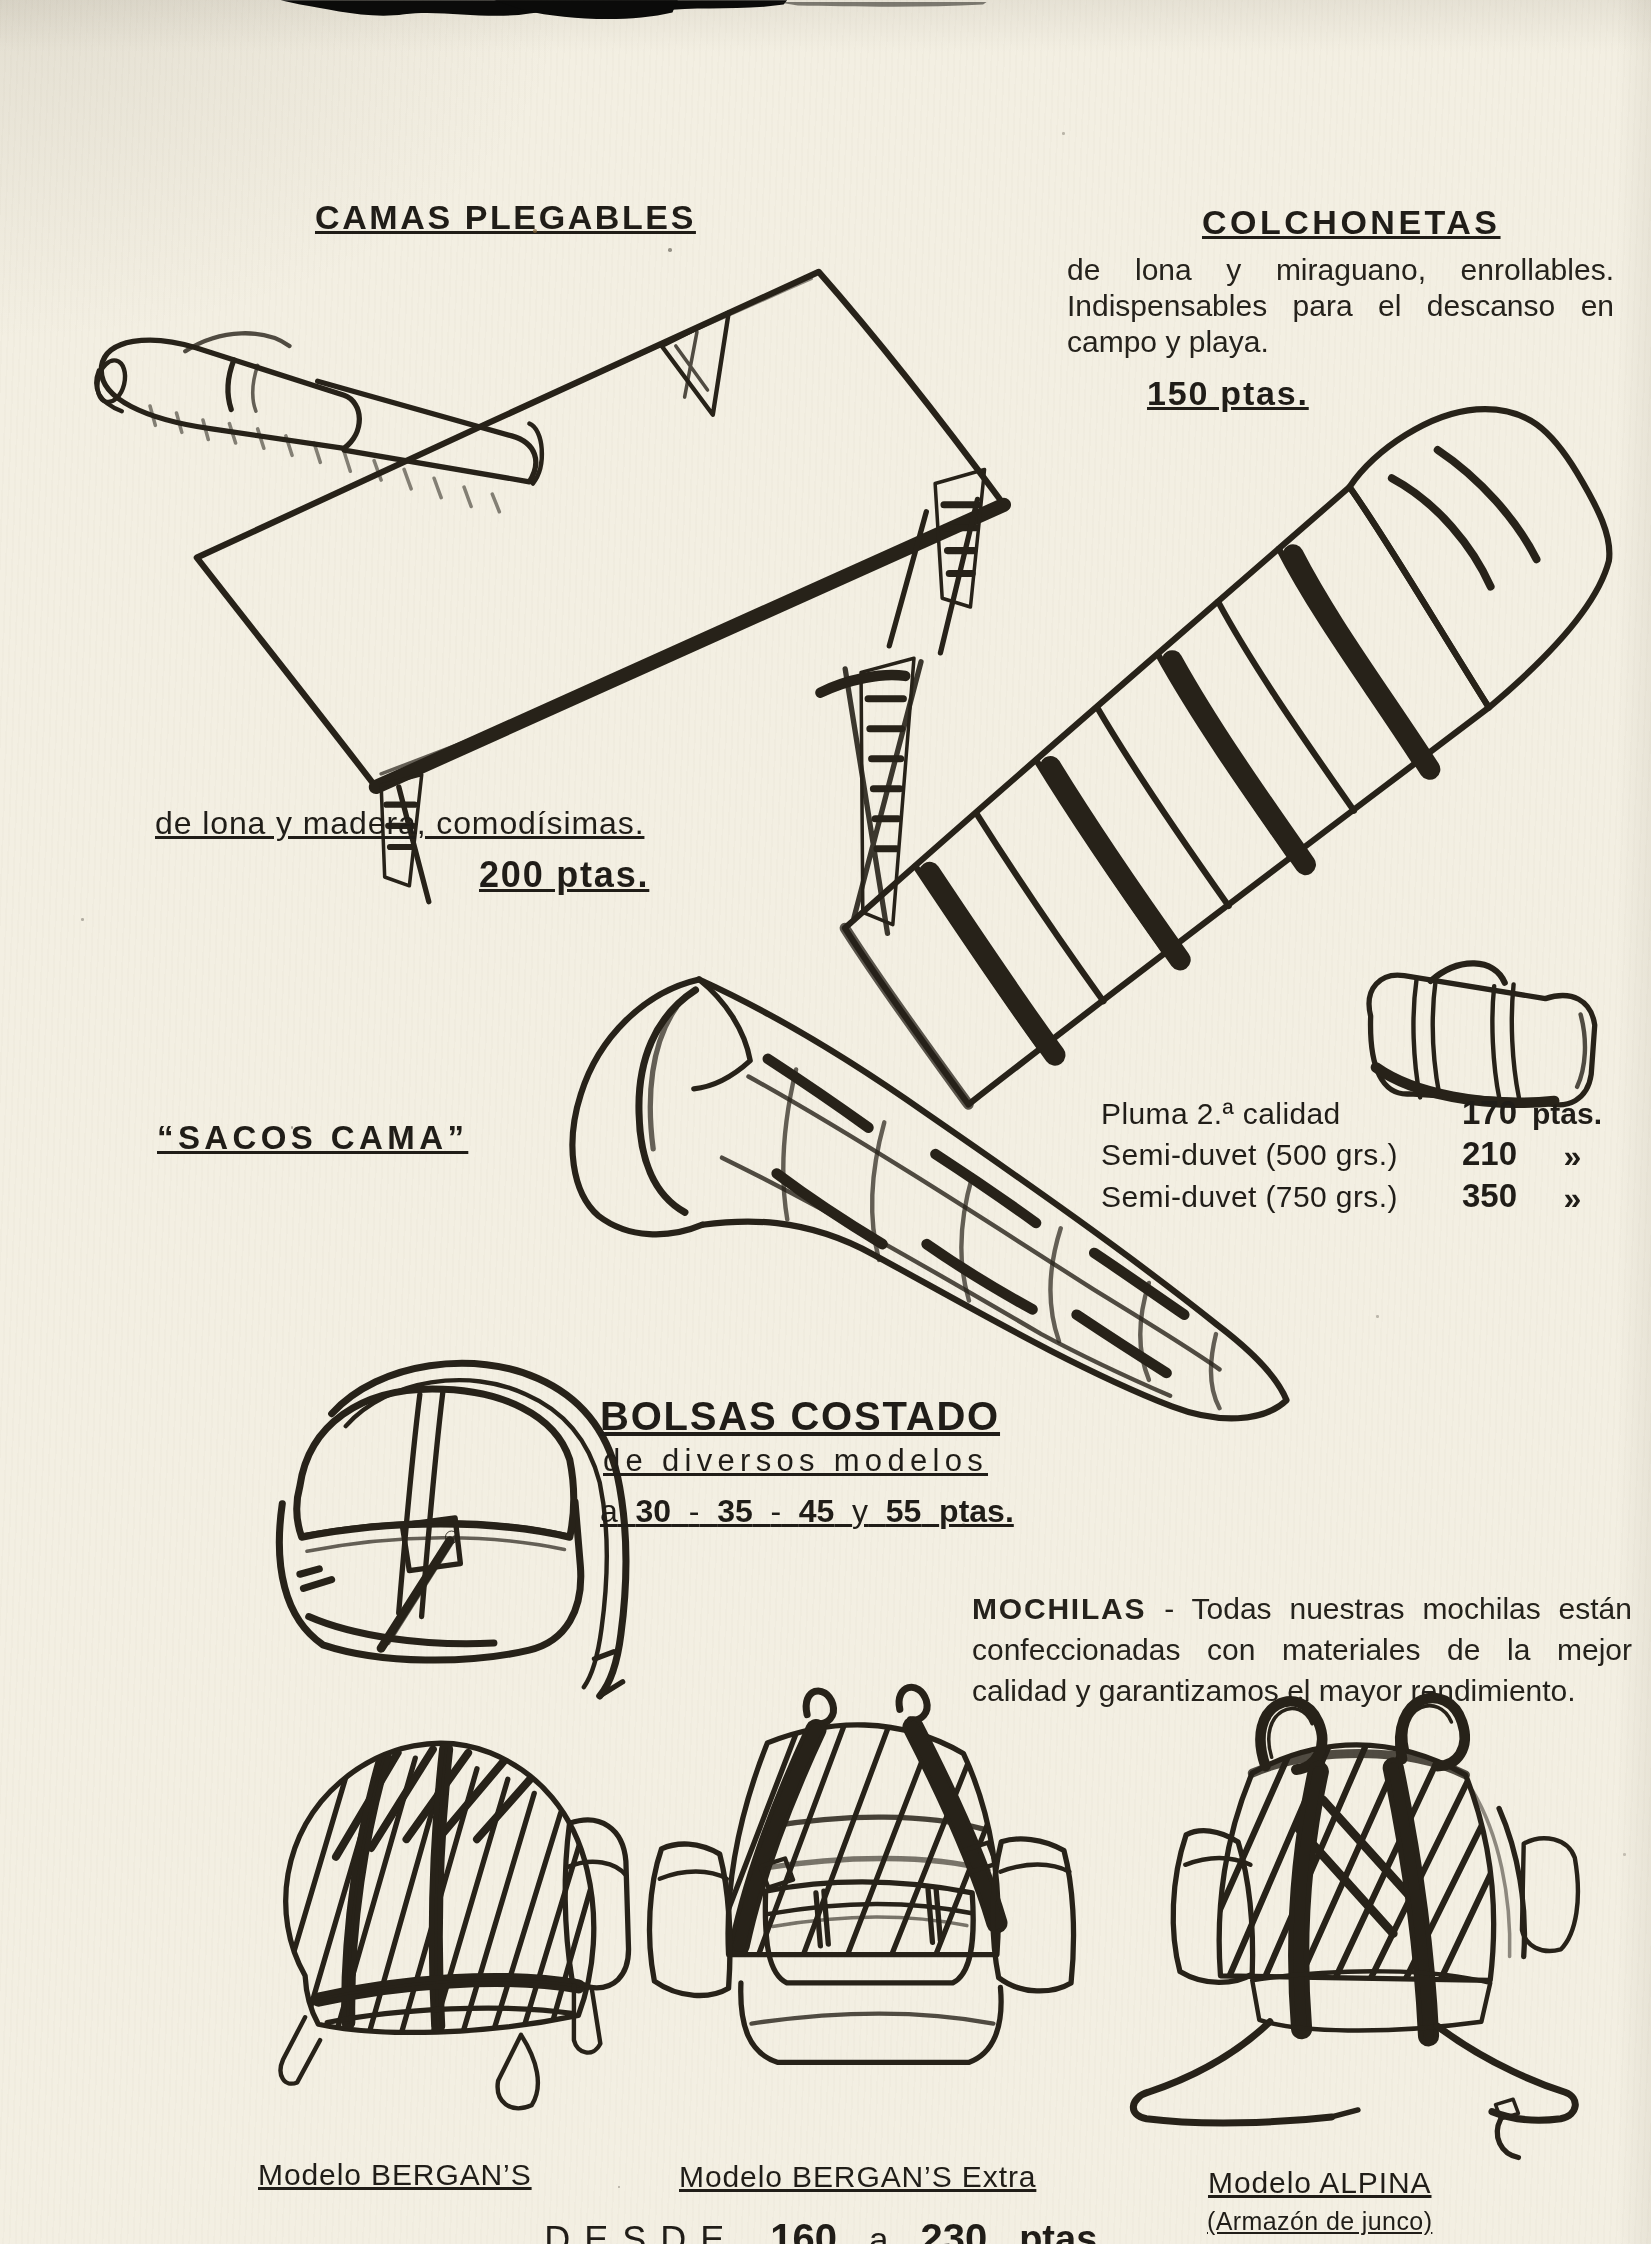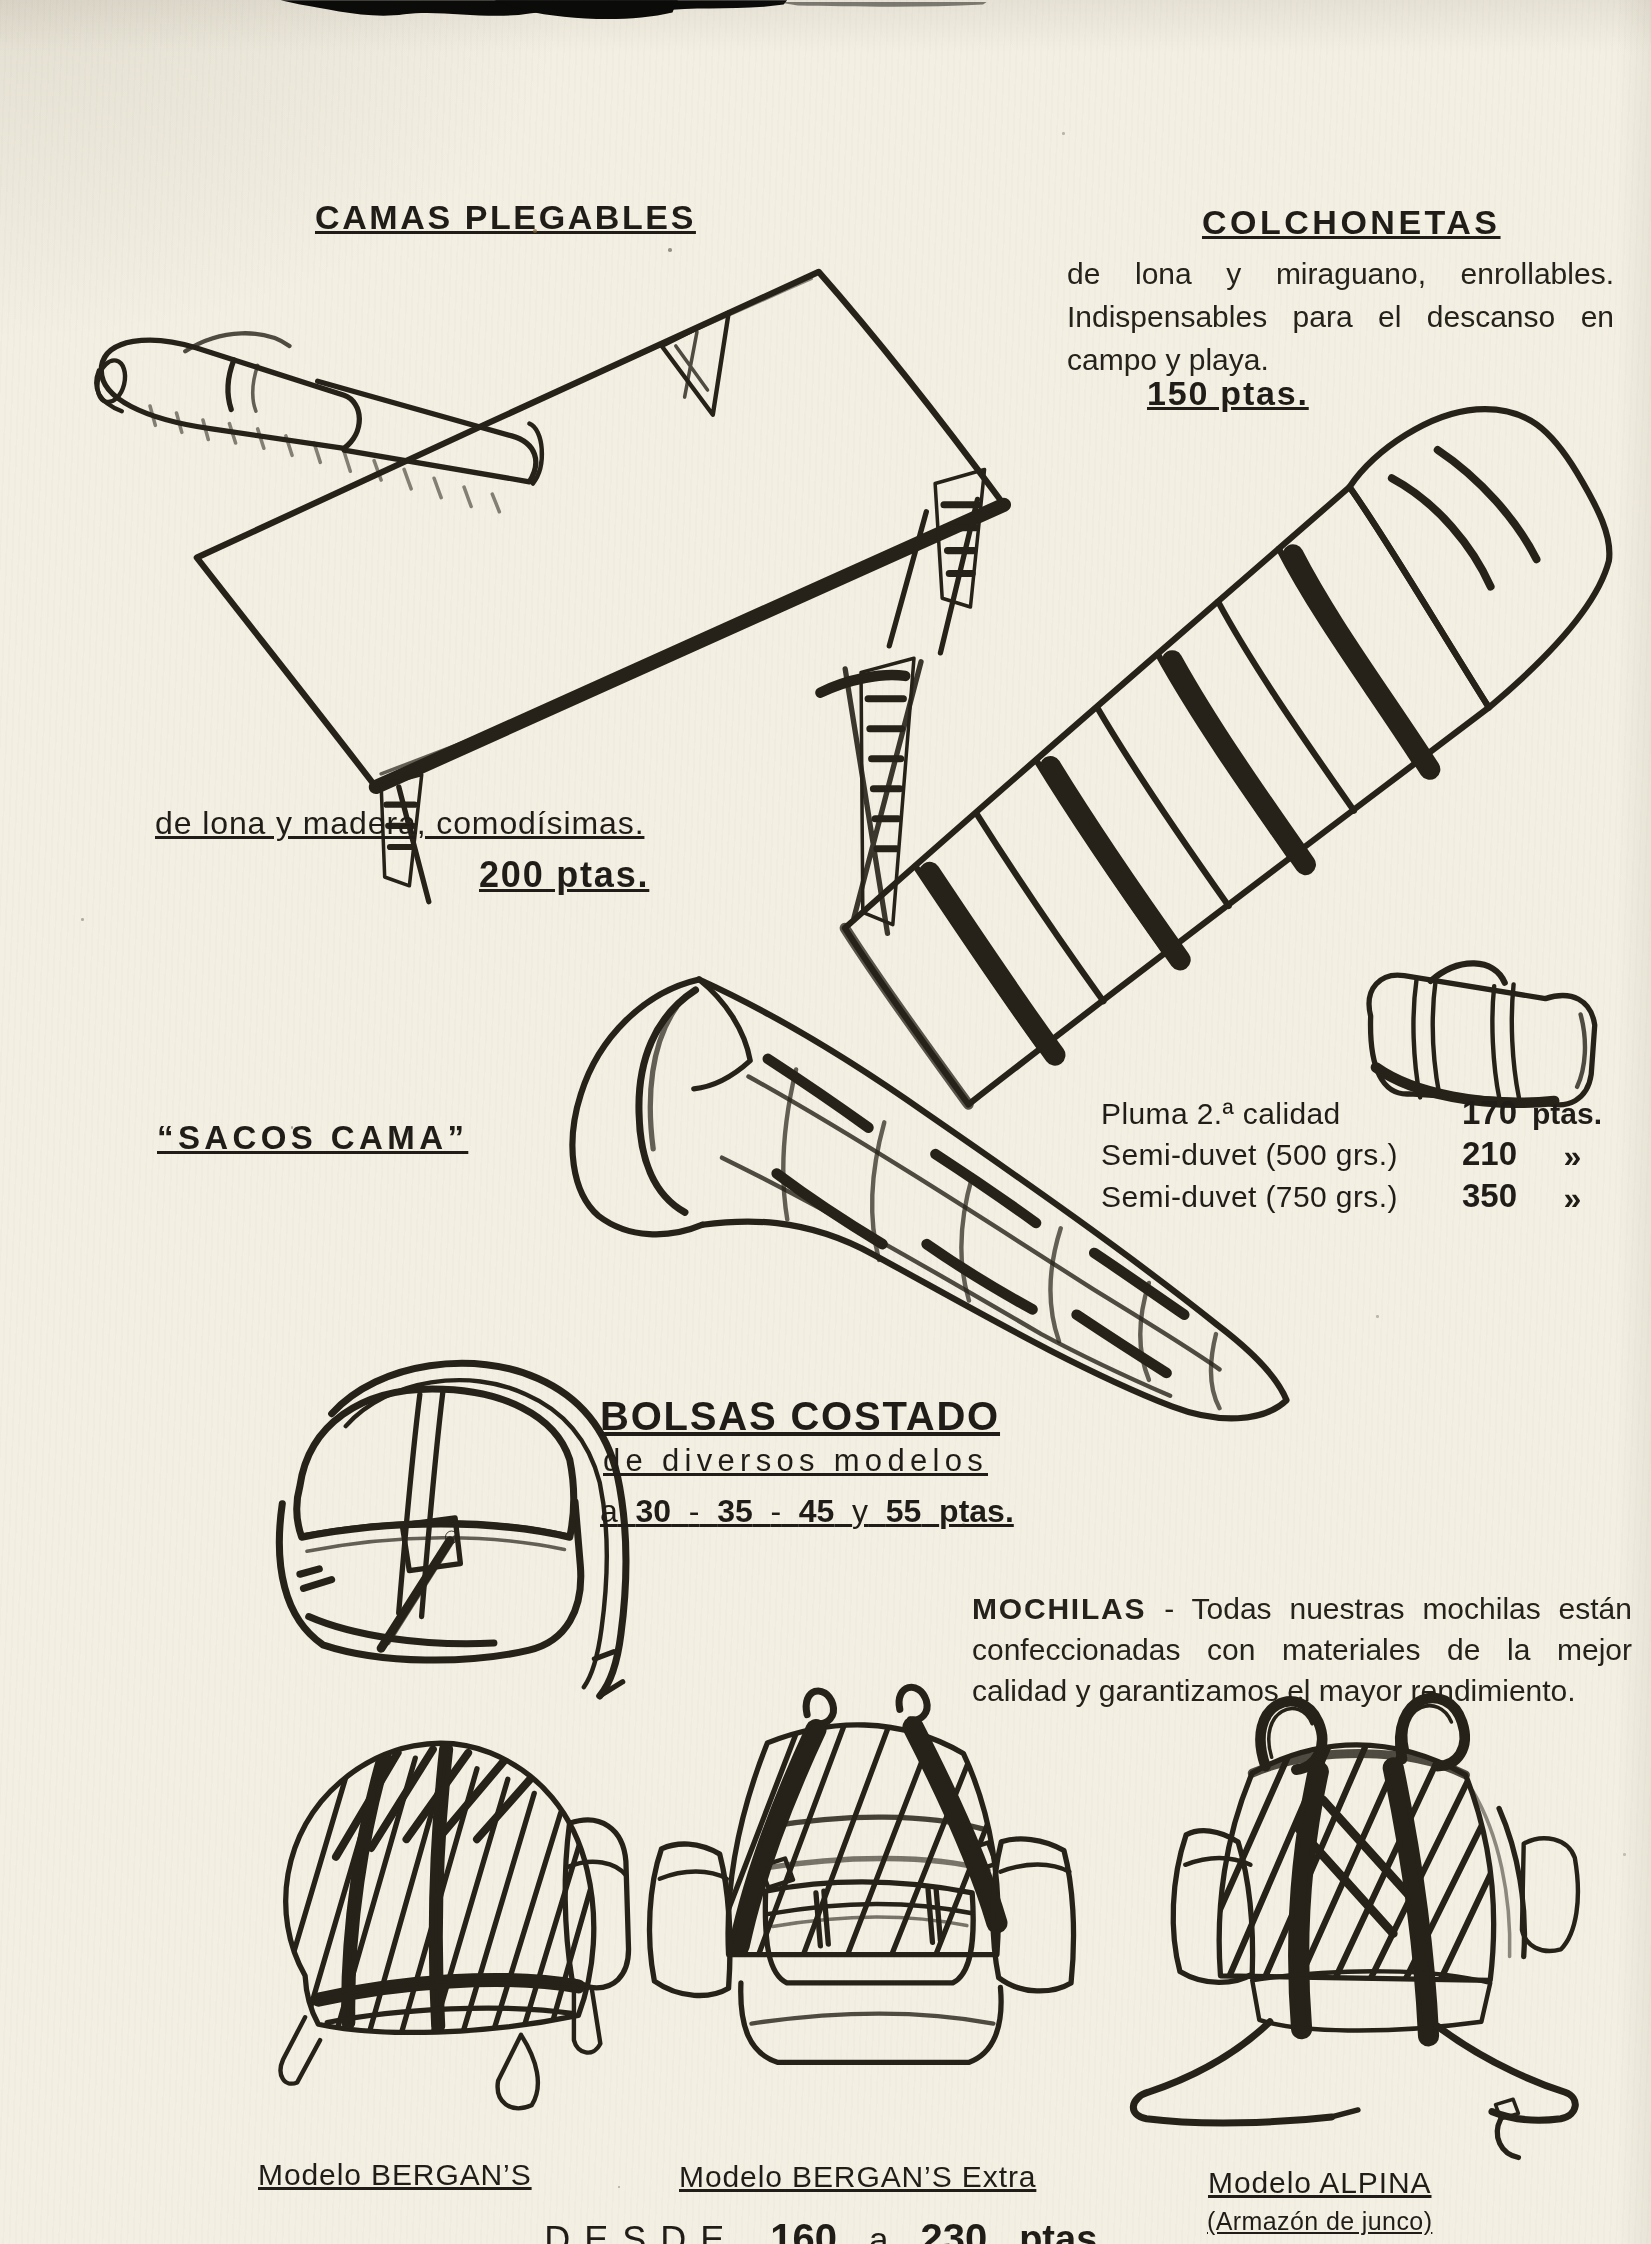--- a/index.html
+++ b/index.html
@@ -96,21 +96,21 @@
           <path d="M378 632 h32 M380 656 h28 M382 680 h24"></path>
         </g>
       <path d="M392 612 L 426 742" stroke-width="6"></path>
     </g>
   </svg>
 
   <div class="t" style="left:155px;top:805px;font-size:32px;letter-spacing:0.9px;">de lona y madera, comodísimas.</div>
   <div class="t ttl" style="left:479px;top:854px;font-size:36px;letter-spacing:1.8px;">200 ptas.</div>
 
   <div class="t ttl" style="left:1202px;top:203px;font-size:34px;letter-spacing:3.5px;">COLCHONETAS</div>
-  <div class="para" style="left:1067px;top:252px;width:547px;font-size:30px;line-height:43px;">de lona y miraguano, enrollables. Indispensables para el descanso en campo y playa.</div>
+  <div class="para" style="left:1067px;top:252px;width:547px;font-size:30px;line-height:36px;">de lona y miraguano, enrollables. Indispensables para el descanso en campo y playa.</div>
   <div class="t ttl" style="left:1147px;top:374px;font-size:34px;letter-spacing:1.8px;">150 ptas.</div>
 
   <svg class="svgbox sk" style="left:820px;top:397px" width="812" height="741" viewBox="0 0 920 840">
 
     <g>
       <path d="M600 102 C 640 158 700 260 758 352 C 560 502 360 652 168 802 C 120 736 70 668 28 602 C 215 435 410 268 600 102 Z" stroke-width="7" fill="#f6f2e5"></path>
       <path d="M28 602 C 70 668 120 736 168 802" stroke-width="12" opacity=".75"></path>
 
       <path d="M600 102 C 630 58 692 18 744 14 C 802 10 830 40 858 86 C 882 126 898 158 894 186 C 880 240 820 300 758 352 C 700 260 640 158 600 102 Z" stroke-width="7" fill="#f6f2e5"></path>
       <path d="M648 92 C 700 120 740 170 760 215 M700 60 C 748 92 790 140 812 184" stroke="rgba(40,34,26,.30)" stroke-width="9"></path>

